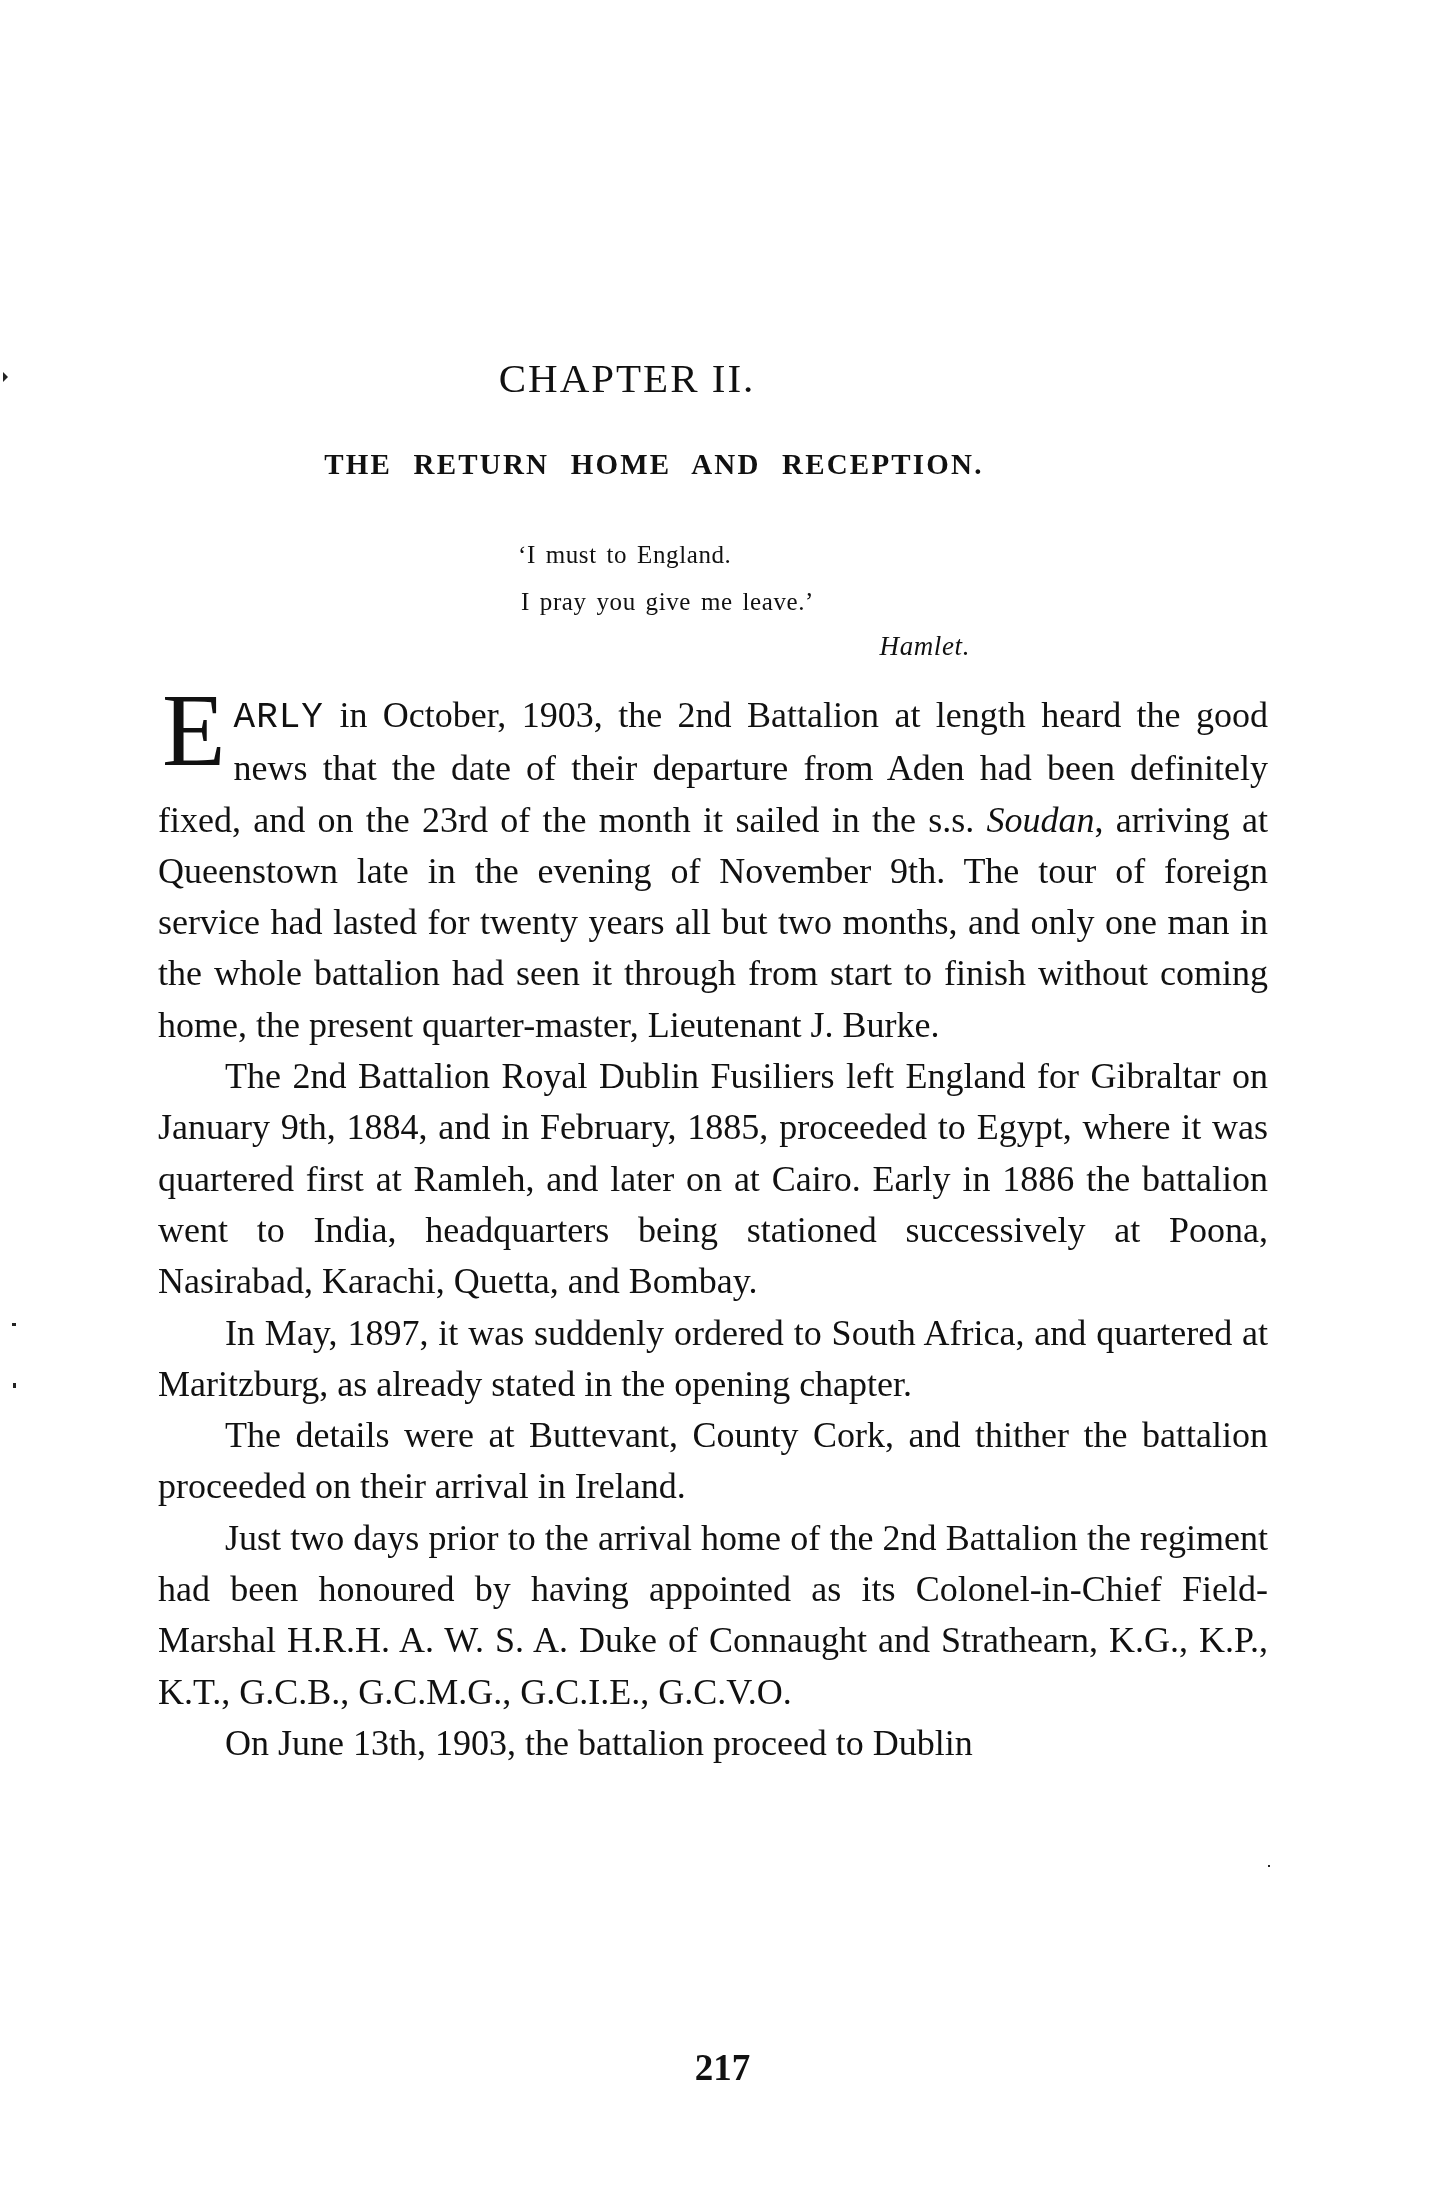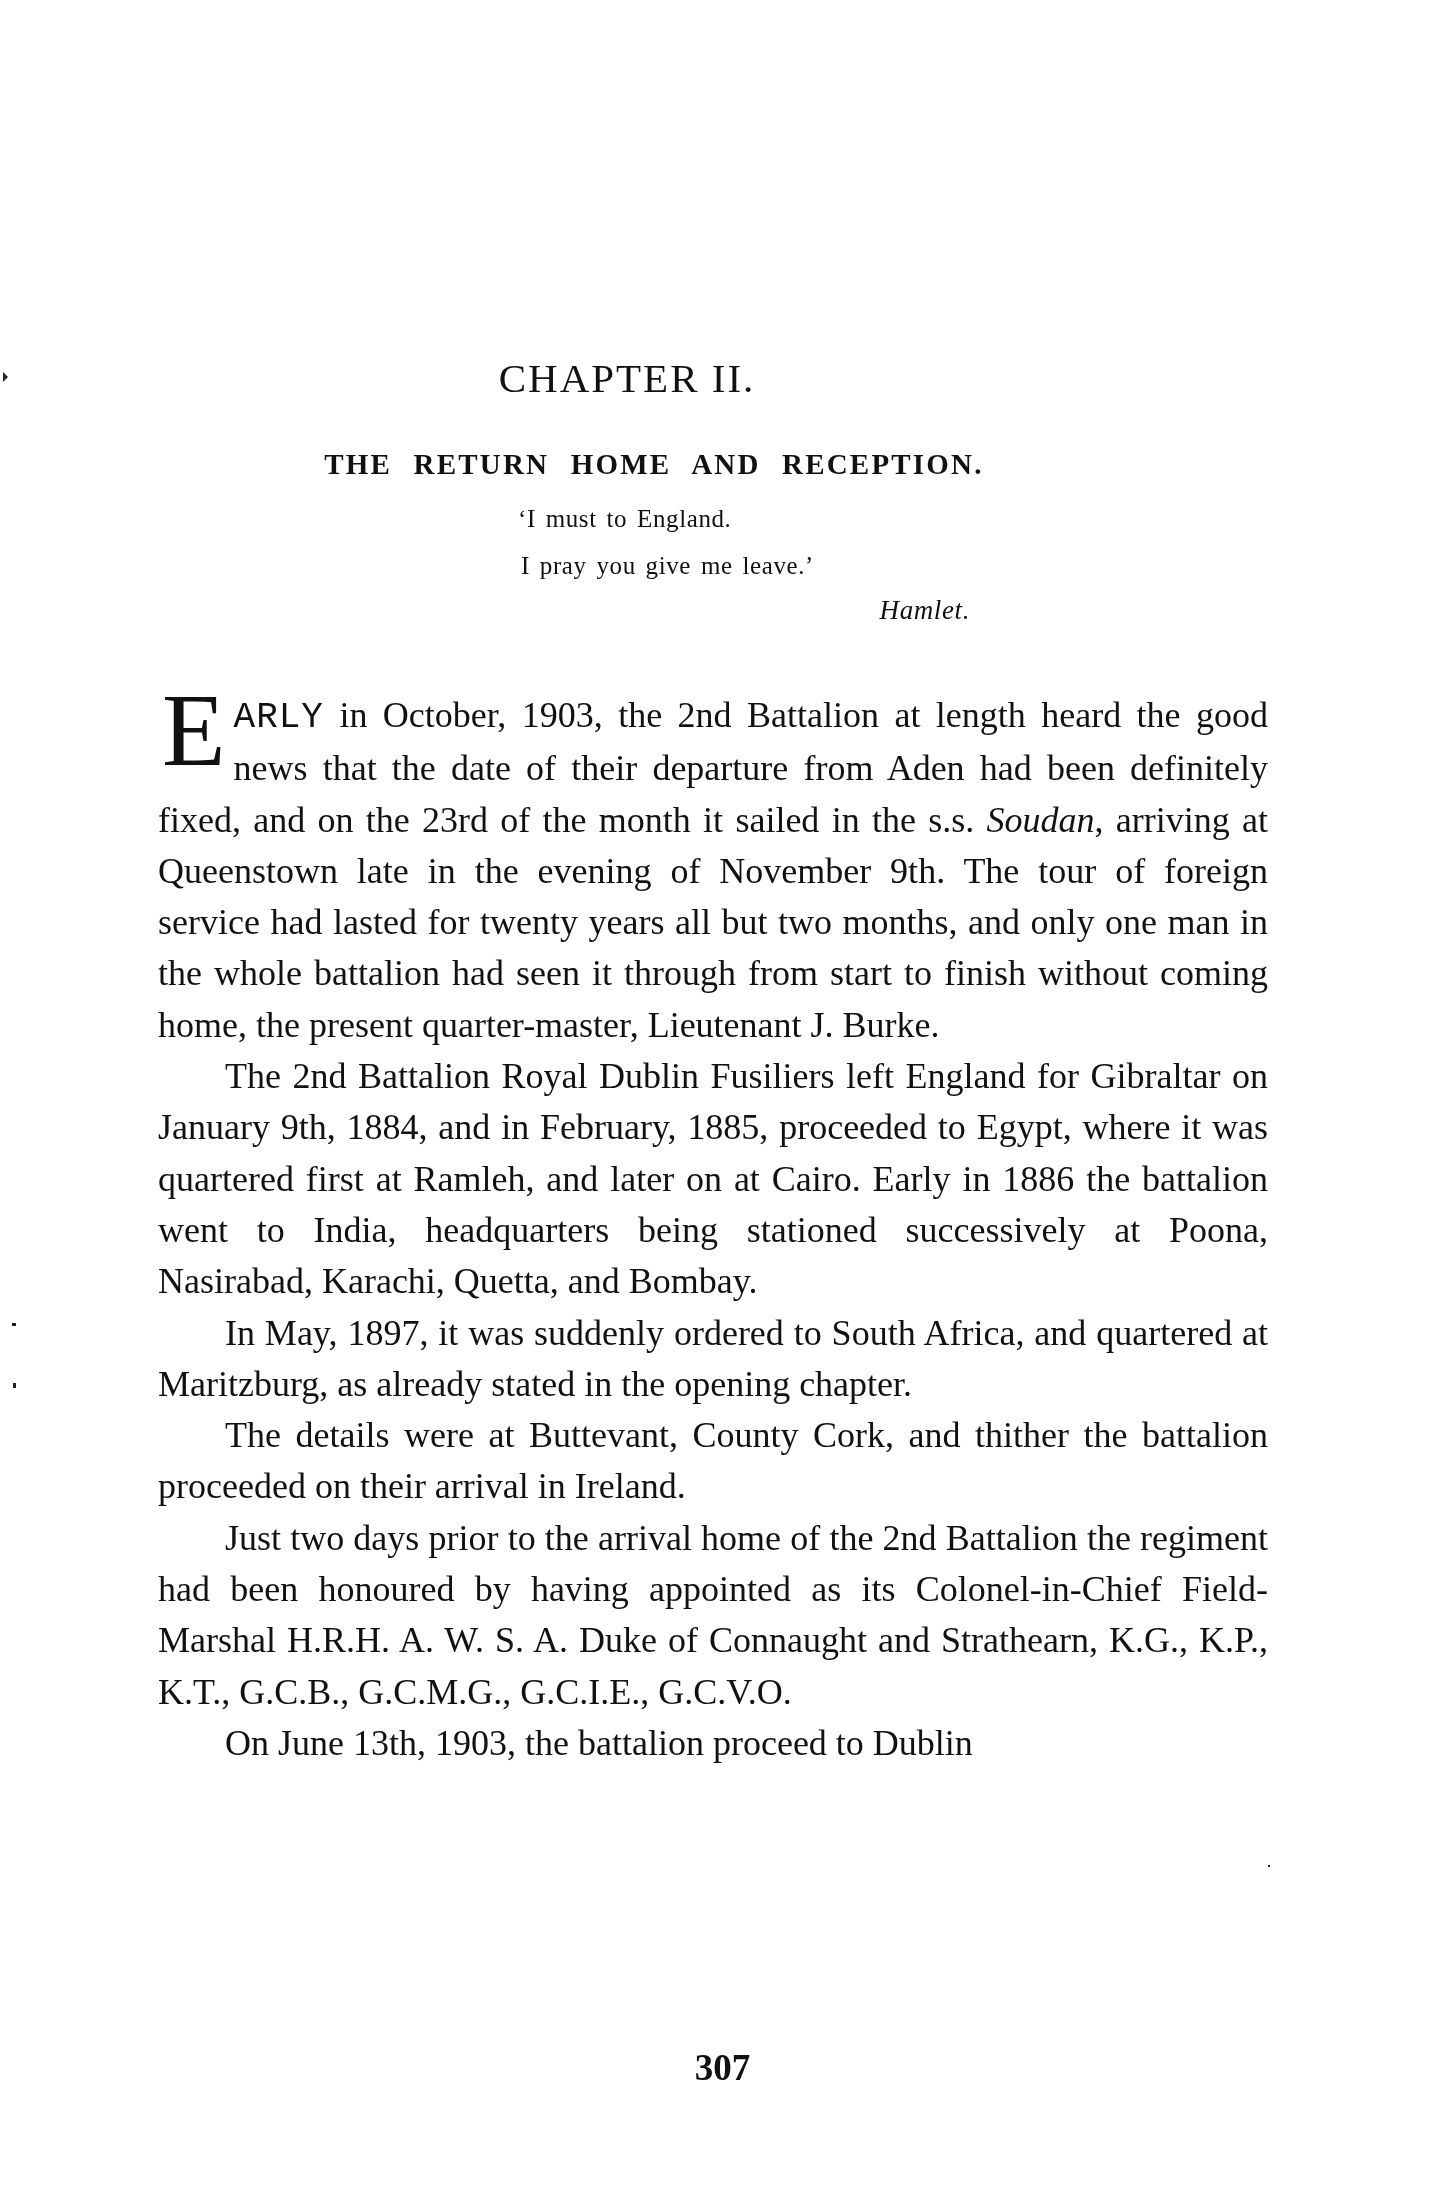--- a/index.html
+++ b/index.html
@@ -41,21 +41,21 @@
       font-weight: bold;
       letter-spacing: 2.2px;
       word-spacing: 12px;
       line-height: 36px;
       padding-left: 0px;
       box-sizing: border-box;
     }
     .epigraph {
       position: absolute;
       left: 518px;
-      top: 503px;
+      top: 539px;
       width: 460px;
       font-size: 25px;
       line-height: 31px;
       letter-spacing: 0.6px;
       word-spacing: 3px;
     }
     .epigraph .line { display: block; white-space: nowrap; }
     .epigraph .line2 { padding-left: 3px; margin-top: 16px; }
     .epigraph .attribution {
       display: block;
@@ -135,19 +135,19 @@
 
   <div class="body-text">
     <p class="first"><span class="dropcap">E</span><span class="first-caps">ARLY</span><span> in October, 1903, the 2nd Battalion at length heard the good news that the date of their departure from Aden had been definitely fixed, and on the 23rd of the month it sailed in the s.s. </span><em>Soudan</em><span>, arriving at Queenstown late in the evening of November 9th.  The tour of foreign service had lasted for twenty years all but two months, and only one man in the whole battalion had seen it through from start to finish without coming home, the present quarter-master, Lieutenant J. Burke.</span></p>
     <p>The 2nd Battalion Royal Dublin Fusiliers left England for Gibraltar on January 9th, 1884, and in February, 1885, proceeded to Egypt, where it was quartered first at Ramleh, and later on at Cairo.  Early in 1886 the battalion went to India, headquarters being stationed successively at Poona, Nasirabad, Karachi, Quetta, and Bombay.</p>
     <p>In May, 1897, it was suddenly ordered to South Africa, and quartered at Maritzburg, as already stated in the opening chapter.</p>
     <p>The details were at Buttevant, County Cork, and thither the battalion proceeded on their arrival in Ireland.</p>
     <p>Just two days prior to the arrival home of the 2nd Battalion the regiment had been honoured by having appointed as its Colonel-in-Chief Field-Marshal H.R.H. A. W. S. A. Duke of Connaught and Strathearn, K.G., K.P., K.T., G.C.B., G.C.M.G., G.C.I.E., G.C.V.O.</p>
     <p>On June 13th, 1903, the battalion proceed to Dublin</p>
   </div>
 
-  <div class="page-number">307</div>
+  <div class="page-number">217</div>
 
   <div class="stray-mark mark-a"></div>
   <div class="stray-mark mark-b"></div>
   <div class="stray-mark mark-c"></div>
   <div class="stray-mark mark-d"></div>
 </div>
 
 </body></html>

